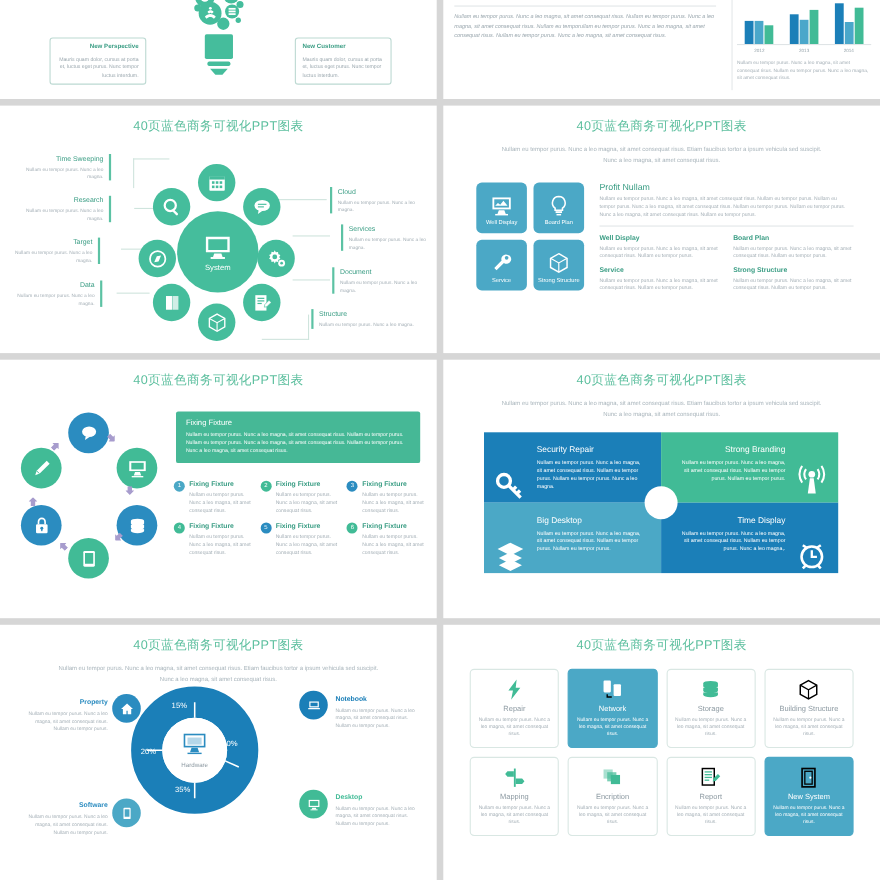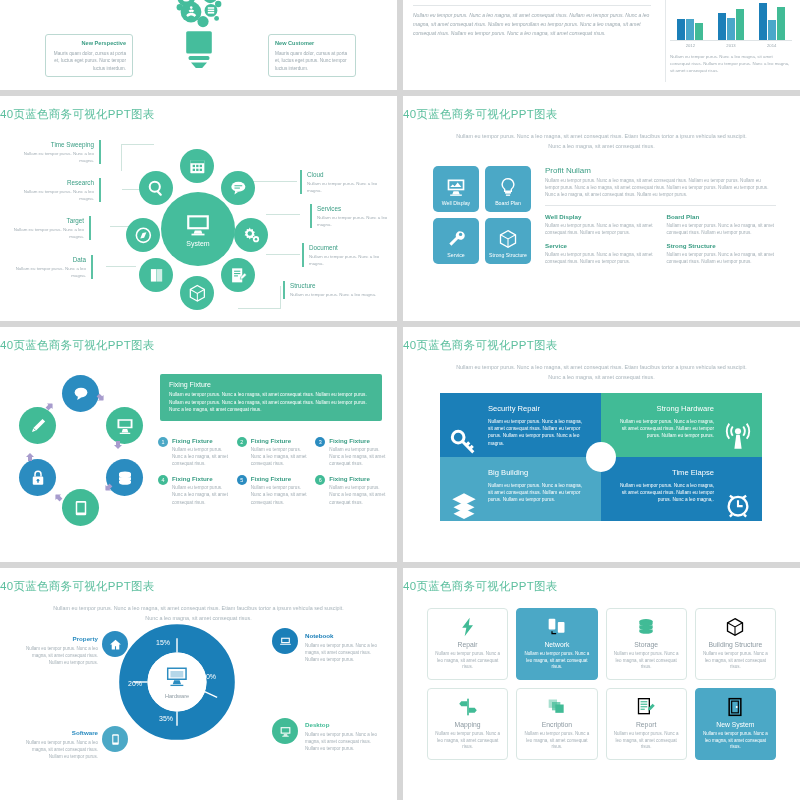--- a/index.html
+++ b/index.html
@@ -18,20 +18,21 @@
     padding:0 0 0 0;
     box-sizing:border-box;
   }
   .slide{
     background:#fff;
     position:relative;
     overflow:hidden;
     box-sizing:border-box;
   }
   .title{
+    text-align:center;
     color:#5cbf9e;
     font-size:11.5px;
     letter-spacing:.3px;
     padding-top:11px;
     font-weight:400;
   }
   .lead{
     text-align:center;
     color:#a8b4bb;
     font-size:5.4px;
@@ -553,41 +554,41 @@
           </svg>
         <h4>Security Repair</h4>
         <p>Nullam eu tempor purus. Nunc a leo magna, sit amet consequat risus. Nullam eu tempor purus. Nullam eu tempor purus. Nunc a leo magna.</p>
       </div>
       <div class="qcell" style="background:#41bb96;text-align:right;padding-right:48px;">
         <svg viewBox="0 0 24 24" style="right:10px;top:30px;">
             <circle cx="12" cy="7" r="2.6" fill="#fff"></circle>
             <path d="M7.5 3a7 7 0 000 8M16.5 3a7 7 0 010 8M4.5 0.5a11 11 0 000 13M19.5 0.5a11 11 0 010 13" fill="none" stroke="#fff" stroke-width="1.6"></path>
             <path d="M10.5 10h3l1.6 12h-6.2z" fill="#fff"></path>
           </svg>
-        <h4>Strong Hardware</h4>
+        <h4>Strong Branding</h4>
         <p>Nullam eu tempor purus. Nunc a leo magna, sit amet consequat risus. Nullam eu tempor purus. Nullam eu tempor purus.</p>
       </div>
       <div class="qcell" style="background:#4ba8c6;text-align:left;padding-left:48px;">
         <svg viewBox="0 0 24 24" style="left:10px;top:34px;">
             <g fill="#fff">
               <path d="M12 2L22 7l-10 5L2 7z"></path>
               <path d="M12 9.5L21 14l-9 4.5L3 14z"></path>
               <path d="M12 15L21 19.5l-9 4.5L3 19.5z"></path>
             </g>
           </svg>
-        <h4>Big Building</h4>
+        <h4>Big Desktop</h4>
         <p>Nullam eu tempor purus. Nunc a leo magna, sit amet consequat risus. Nullam eu tempor purus. Nullam eu tempor purus.</p>
       </div>
       <div class="qcell" style="background:#1b7fb8;text-align:right;padding-right:48px;">
         <svg viewBox="0 0 24 24" style="right:10px;top:34px;">
             <circle cx="12" cy="13" r="8" fill="none" stroke="#fff" stroke-width="2"></circle>
             <path d="M12 8v5h4" stroke="#fff" stroke-width="1.8" fill="none"></path>
             <path d="M5 4l3 2M19 4l-3 2M7 20l-2 2M17 20l2 2" stroke="#fff" stroke-width="2"></path>
           </svg>
-        <h4>Time Elapse</h4>
+        <h4>Time Display</h4>
         <p>Nullam eu tempor purus. Nunc a leo magna, sit amet consequat risus. Nullam eu tempor purus. Nunc a leo magna,.</p>
       </div>
       <div class="qdot"></div>
     </div>
   </div>
 
   <div class="slide">
     <div class="title">40页蓝色商务可视化PPT图表</div>
     <div class="lead">Nullam eu tempor purus. Nunc a leo magna, sit amet consequat risus. Etiam faucibus tortor a ipsum vehicula sed suscipit. Nunc a leo magna, sit amet consequat risus.</div>
     <div class="donutwrap">

